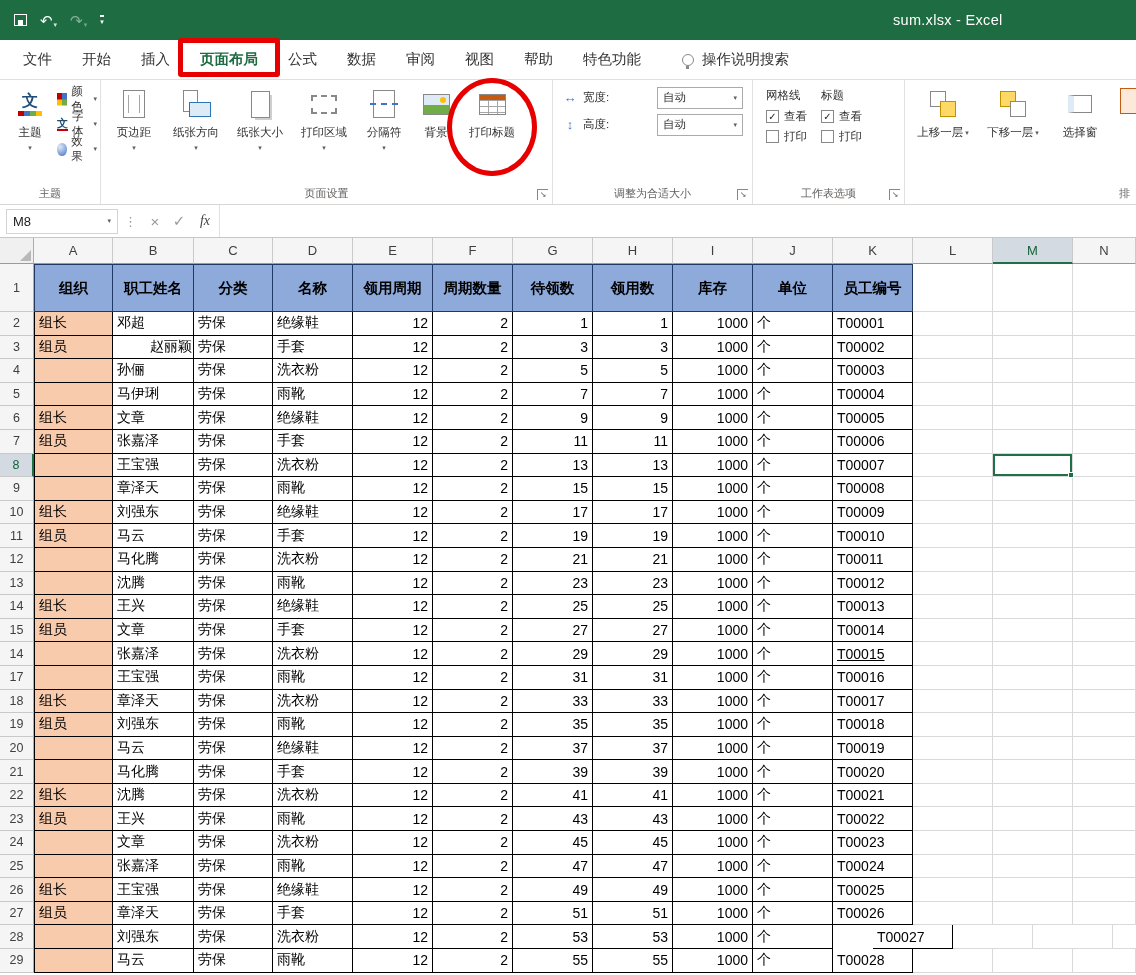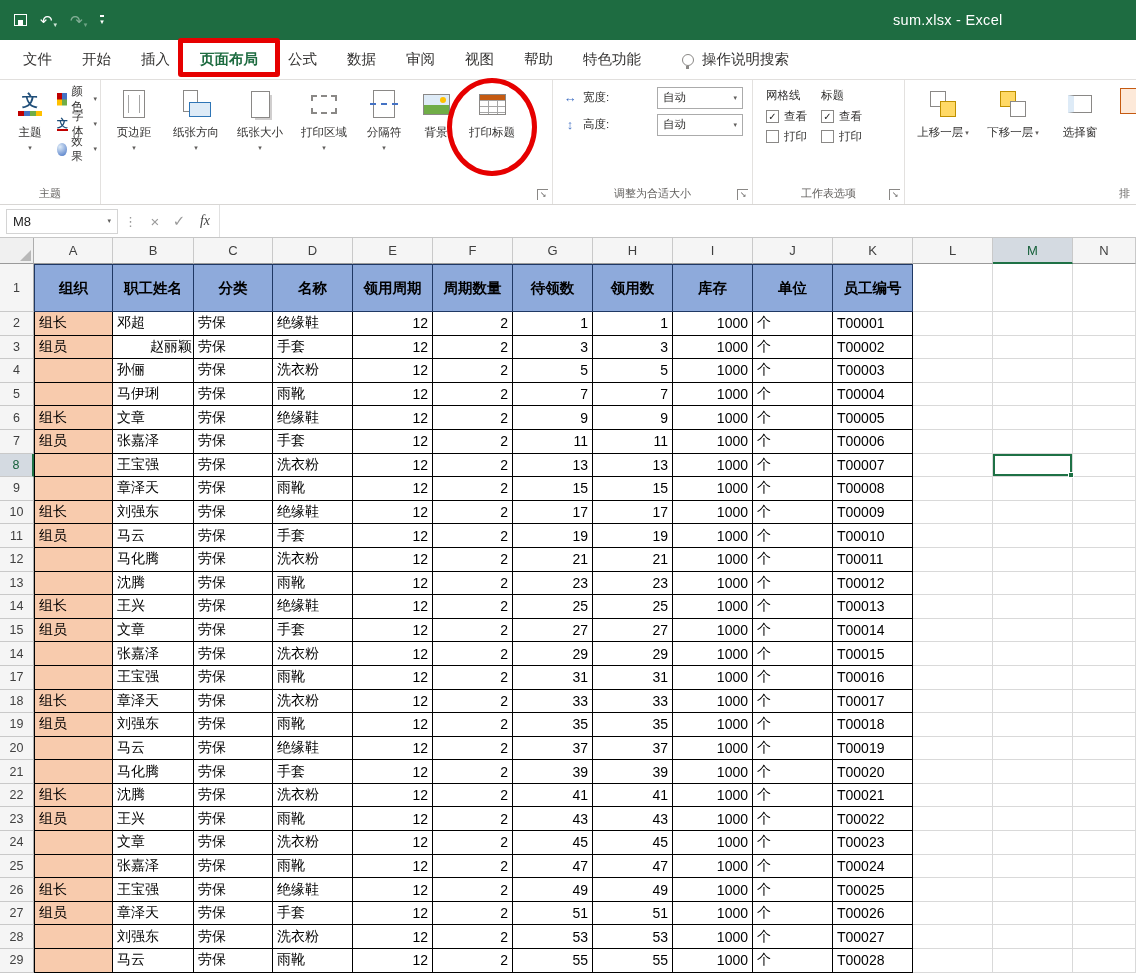--- a/index.html
+++ b/index.html
@@ -294,20 +294,21 @@
     </div>
     <div class="big-btn">
       <div class="icon32">
           <div class="i-printtitles"></div>
         </div>
       <div class="lbl">
           <span>打印标题</span>
         </div>
       <div class="red-ellipse"></div>
     </div>
+    <div class="group-label">页面设置</div>
     <div class="launcher">↘</div>
   </div>
 
   <div class="group g-scale">
     <div class="ctl-row">
       <span class="ic16">↔</span>
       <span class="ctl-lbl">宽度:</span>
       <span class="spacer"></span>
       <div class="combo">
         <span>自动</span>
@@ -681,21 +682,21 @@
         <div class="cell tbl colA" style="width: 79px; border-left: 1px solid rgb(0, 0, 0);"></div>
         <div class="cell tbl" style="width: 81px;">张嘉泽</div>
         <div class="cell tbl" style="width: 79px;">劳保</div>
         <div class="cell tbl" style="width: 80px;">洗衣粉</div>
         <div class="cell tbl num" style="width: 80px;">12</div>
         <div class="cell tbl num" style="width: 80px;">2</div>
         <div class="cell tbl num" style="width: 80px;">29</div>
         <div class="cell tbl num" style="width: 80px;">29</div>
         <div class="cell tbl num" style="width: 80px;">1000</div>
         <div class="cell tbl" style="width: 80px;">个</div>
-        <div class="cell tbl" style="width: 80px;">T00015</div>
+        <div class="cell tbl" style="width: 80px; text-decoration: underline;">T00015</div>
         <div class="cell out" style="width: 80px;"></div>
         <div class="cell out" style="width: 80px;"></div>
         <div class="cell out" style="width: 63px;"></div>
       </div>
       <div class="srow" style="height: 23.6px;">
         <div class="rowh">17</div>
         <div class="cell tbl colA" style="width: 79px; border-left: 1px solid rgb(0, 0, 0);"></div>
         <div class="cell tbl" style="width: 81px;">王宝强</div>
         <div class="cell tbl" style="width: 79px;">劳保</div>
         <div class="cell tbl" style="width: 80px;">雨靴</div>
@@ -885,21 +886,21 @@
         <div class="cell tbl colA" style="width: 79px; border-left: 1px solid rgb(0, 0, 0);"></div>
         <div class="cell tbl" style="width: 81px;">刘强东</div>
         <div class="cell tbl" style="width: 79px;">劳保</div>
         <div class="cell tbl" style="width: 80px;">洗衣粉</div>
         <div class="cell tbl num" style="width: 80px;">12</div>
         <div class="cell tbl num" style="width: 80px;">2</div>
         <div class="cell tbl num" style="width: 80px;">53</div>
         <div class="cell tbl num" style="width: 80px;">53</div>
         <div class="cell tbl num" style="width: 80px;">1000</div>
         <div class="cell tbl" style="width: 80px;">个</div>
-        <div class="cell tbl" style="width: 80px;">T00027</div>
+        <div class="cell tbl" style="width: 80px; margin-left: 40px;">T00027</div>
         <div class="cell out" style="width: 80px;"></div>
         <div class="cell out" style="width: 80px;"></div>
         <div class="cell out" style="width: 63px;"></div>
       </div>
       <div class="srow" style="height: 23.6px;">
         <div class="rowh">29</div>
         <div class="cell tbl colA" style="width: 79px; border-left: 1px solid rgb(0, 0, 0);"></div>
         <div class="cell tbl" style="width: 81px;">马云</div>
         <div class="cell tbl" style="width: 79px;">劳保</div>
         <div class="cell tbl" style="width: 80px;">雨靴</div>

